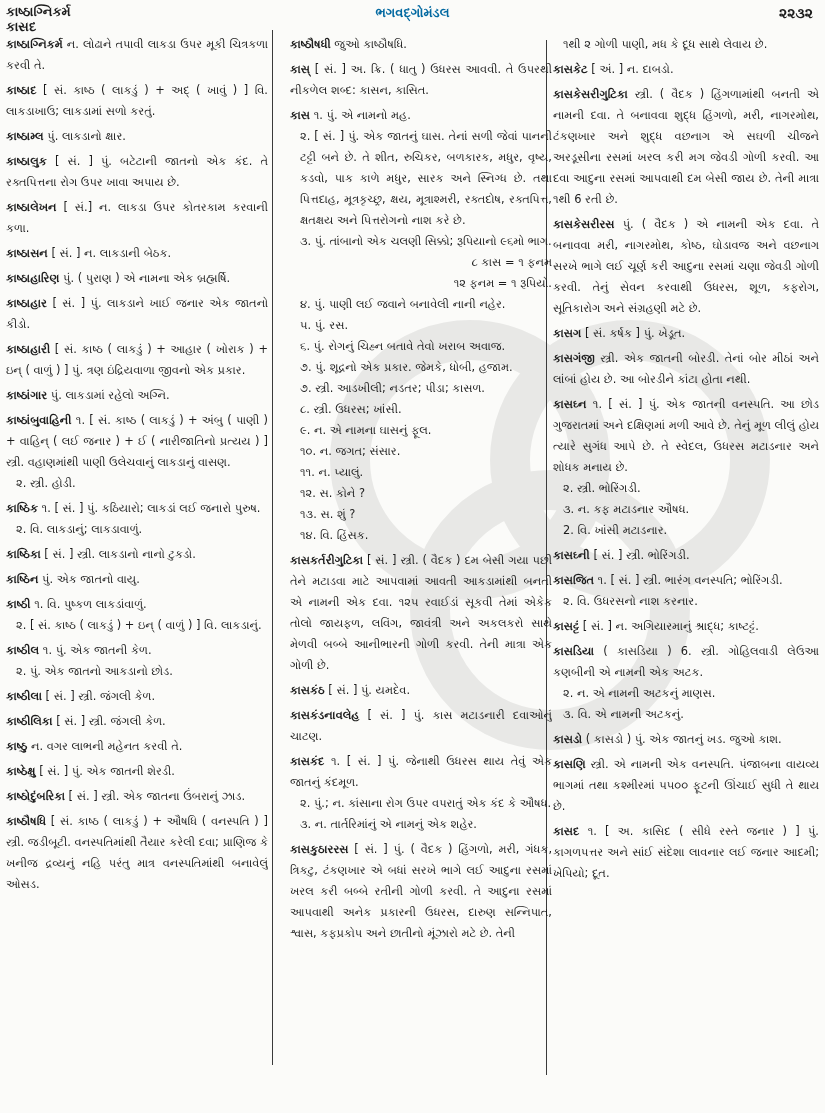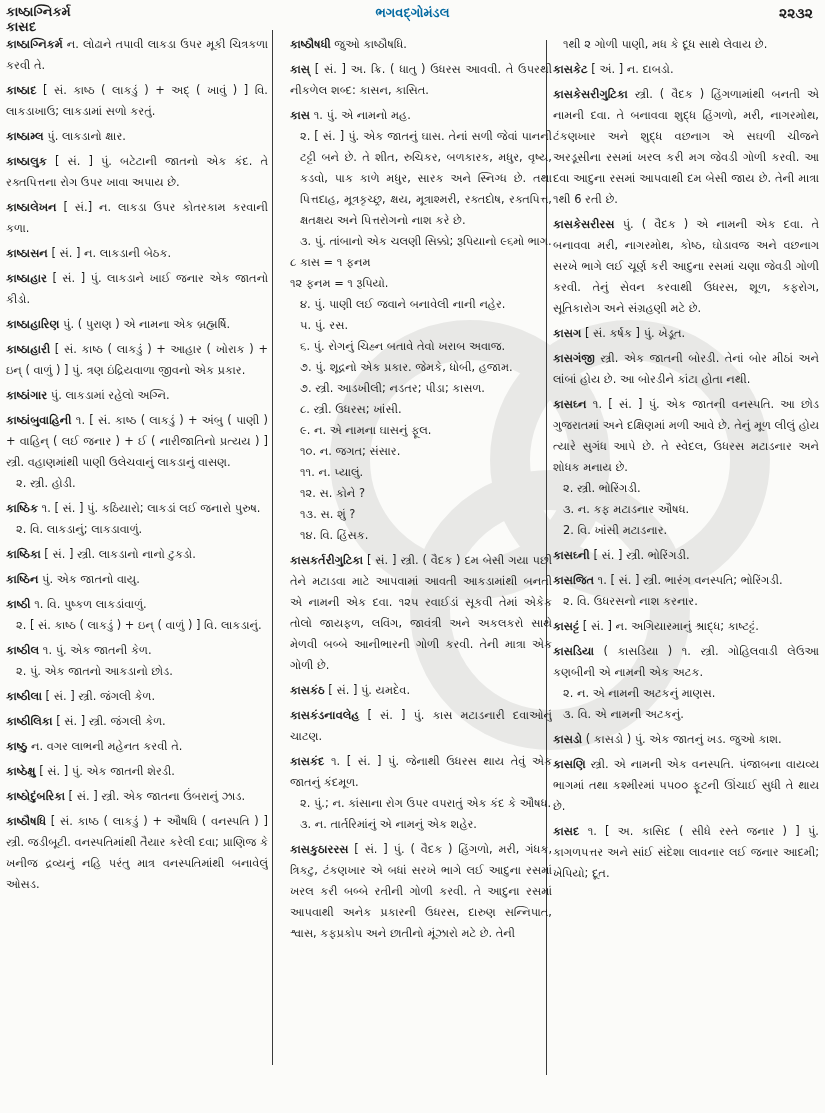--- a/index.html
+++ b/index.html
@@ -36,21 +36,21 @@
   }
   .col1 { left: 6px; width: 262px; }
   .col2 { left: 279px; width: 262px; margin-left: 11px; }
   .col3 { left: 553px; width: 266px; }
   .rule { position: absolute; top: 30px; width: 1px; background: #3a3a3a; }
   .rule1 { left: 272px; height: 1035px; }
   .rule2 { left: 546px; top: 40px; height: 1035px; }
   .entry { margin: 0 0 4px 0; text-align: justify; }
   .entry .hw { font-weight: bold; }
   .sub { padding-left: 10px; margin: 0; }
-  .center { text-align: left; margin: 0; }
+  .center { text-align: right; margin: 0; }
   .cont { padding-left: 10px; }
 </style>
 </head>
 <body>
 
 <svg class="watermark" viewBox="0 0 500 500">
   <circle cx="170" cy="180" r="120" fill="none" stroke="#000" stroke-width="40"></circle>
   <circle cx="330" cy="180" r="120" fill="none" stroke="#000" stroke-width="40"></circle>
   <circle cx="250" cy="330" r="120" fill="none" stroke="#000" stroke-width="40"></circle>
 </svg>
@@ -68,22 +68,22 @@
 <div class="rule rule2"></div>
 
 <div class="cols">
   <div class="col col1" id="col0">
       <div class="entry"><span class="hw">કાષ્ઠાગ્નિકર્મ</span><span> ન. લોઢાને તપાવી લાકડા ઉપર મૂકી ચિત્રકળા કરવી તે.</span></div>
       <div class="entry"><span class="hw">કાષ્ઠાદ</span><span> [ સં. કાષ્ઠ ( લાકડું ) + અદ્ ( ખાવું ) ] વિ. લાકડાખાઉ; લાકડામાં સળો કરતું.</span></div>
       <div class="entry"><span class="hw">કાષ્ઠામ્લ</span><span> પું. લાકડાનો ક્ષાર.</span></div>
       <div class="entry"><span class="hw">કાષ્ઠાલુક</span><span> [ સં. ] પું. બટેટાની જાતનો એક કંદ. તે રક્તપિત્તના રોગ ઉપર ખાવા અપાય છે.</span></div>
       <div class="entry"><span class="hw">કાષ્ઠાલેખન</span><span> [ સં.] ન. લાકડા ઉપર કોતરકામ કરવાની કળા.</span></div>
       <div class="entry"><span class="hw">કાષ્ઠાસન</span><span> [ સં. ] ન. લાકડાની બેઠક.</span></div>
+      <div class="entry"><span class="hw">કાષ્ઠાહારિણ</span><span> પું. ( પુરાણ ) એ નામના એક બ્રહ્મર્ષિ.</span></div>
       <div class="entry"><span class="hw">કાષ્ઠાહાર</span><span> [ સં. ] પું. લાકડાને ખાઈ જનાર એક જાતનો કીડો.</span></div>
-      <div class="entry"><span class="hw">કાષ્ઠાહારિણ</span><span> પું. ( પુરાણ ) એ નામના એક બ્રહ્મર્ષિ.</span></div>
       <div class="entry"><span class="hw">કાષ્ઠાહારી</span><span> [ સં. કાષ્ઠ ( લાકડું ) + આહાર ( ખોરાક ) + ઇન્ ( વાળું ) ] પું. ત્રણ ઇંદ્રિયવાળા જીવનો એક પ્રકાર.</span></div>
       <div class="entry"><span class="hw">કાષ્ઠાંગાર</span><span> પું. લાકડામાં રહેલો અગ્નિ.</span></div>
       <div class="entry"><span class="hw">કાષ્ઠાંબુવાહિની</span><span> ૧. [ સં. કાષ્ઠ ( લાકડું ) + અંબુ ( પાણી ) + વાહિન્ ( લઈ જનાર ) + ઈ ( નારીજાતિનો પ્રત્યય ) ] સ્ત્રી. વહાણમાંથી પાણી ઉલેચવાનું લાકડાનું વાસણ.</span><p class="sub">૨. સ્ત્રી. હોડી.</p></div>
       <div class="entry"><span class="hw">કાષ્ઠિક</span><span> ૧. [ સં. ] પું. કઠિયારો; લાકડાં લઈ જનારો પુરુષ.</span><p class="sub">૨. વિ. લાકડાનું; લાકડાવાળું.</p></div>
       <div class="entry"><span class="hw">કાષ્ઠિકા</span><span> [ સં. ] સ્ત્રી. લાકડાનો નાનો ટુકડો.</span></div>
       <div class="entry"><span class="hw">કાષ્ઠિન</span><span> પું. એક જાતનો વાયુ.</span></div>
       <div class="entry"><span class="hw">કાષ્ઠી</span><span> ૧. વિ. પુષ્કળ લાકડાંવાળું.</span><p class="sub">૨. [ સં. કાષ્ઠ ( લાકડું ) + ઇન્ ( વાળું ) ] વિ. લાકડાનું.</p></div>
       <div class="entry"><span class="hw">કાષ્ઠીલ</span><span> ૧. પું. એક જાતની કેળ.</span><p class="sub">૨. પું. એક જાતનો આકડાનો છોડ.</p></div>
       <div class="entry"><span class="hw">કાષ્ઠીલા</span><span> [ સં. ] સ્ત્રી. જંગલી કેળ.</span></div>
       <div class="entry"><span class="hw">કાષ્ઠીલિકા</span><span> [ સં. ] સ્ત્રી. જંગલી કેળ.</span></div>
@@ -106,18 +106,18 @@
       <p class="entry cont">૧થી ૨ ગોળી પાણી, મધ કે દૂધ સાથે લેવાય છે.</p>
       <div class="entry"><span class="hw">કાસકેટ</span><span> [ અં. ] ન. દાબડો.</span></div>
       <div class="entry"><span class="hw">કાસકેસરીગુટિકા</span><span> સ્ત્રી. ( વૈદક ) હિંગળામાંથી બનતી એ નામની દવા. તે બનાવવા શુદ્ધ હિંગળો, મરી, નાગરમોથ, ટંકણખાર અને શુદ્ધ વછનાગ એ સઘળી ચીજને અરડૂસીના રસમાં ખરલ કરી મગ જેવડી ગોળી કરવી. આ દવા આદુના રસમાં આપવાથી દમ બેસી જાય છે. તેની માત્રા ૧થી 6 રતી છે.</span></div>
       <div class="entry"><span class="hw">કાસકેસરીરસ</span><span> પું. ( વૈદક ) એ નામની એક દવા. તે બનાવવા મરી, નાગરમોથ, કોષ્ઠ, ઘોડાવજ અને વછનાગ સરખે ભાગે લઈ ચૂર્ણ કરી આદુના રસમાં ચણા જેવડી ગોળી કરવી. તેનું સેવન કરવાથી ઉધરસ, શૂળ, કફરોગ, સૂતિકારોગ અને સંગ્રહણી મટે છે.</span></div>
       <div class="entry"><span class="hw">કાસગ</span><span> [ સં. કર્ષક ] પું. ખેડૂત.</span></div>
       <div class="entry"><span class="hw">કાસગંજી</span><span> સ્ત્રી. એક જાતની બોરડી. તેનાં બોર મીઠાં અને લાંબાં હોય છે. આ બોરડીને કાંટા હોતા નથી.</span></div>
       <div class="entry"><span class="hw">કાસઘ્ન</span><span> ૧. [ સં. ] પું. એક જાતની વનસ્પતિ. આ છોડ ગુજરાતમાં અને દક્ષિણમાં મળી આવે છે. તેનું મૂળ લીલું હોય ત્યારે સુગંધ આપે છે. તે સ્વેદલ, ઉધરસ મટાડનાર અને શોધક મનાય છે.</span><p class="sub">૨. સ્ત્રી. ભોરિંગડી.</p><p class="sub">૩. ન. કફ મટાડનાર ઔષધ.</p><p class="sub">2. વિ. ખાંસી મટાડનાર.</p></div>
       <div class="entry"><span class="hw">કાસઘ્ની</span><span> [ સં. ] સ્ત્રી. ભોરિંગડી.</span></div>
       <div class="entry"><span class="hw">કાસજિત</span><span> ૧. [ સં. ] સ્ત્રી. ભારંગ વનસ્પતિ; ભોરિંગડી.</span><p class="sub">૨. વિ. ઉધરસનો નાશ કરનાર.</p></div>
       <div class="entry"><span class="hw">કાસટ્ટં</span><span> [ સં. ] ન. અગિયારમાનું શ્રાદ્ધ; કાષ્ટટ્ટં.</span></div>
-      <div class="entry"><span class="hw">કાસડિયા</span><span> ( કાસડિયા ) ૧. સ્ત્રી. ગોહિલવાડી લેઉઆ કણબીની એ નામની એક અટક.</span><p class="sub">૨. ન. એ નામની અટકનું માણસ.</p><p class="sub">૩. વિ. એ નામની અટકનું.</p></div>
+      <div class="entry"><span class="hw">કાસડિયા</span><span> ( કાસડિયા ) 6. સ્ત્રી. ગોહિલવાડી લેઉઆ કણબીની એ નામની એક અટક.</span><p class="sub">૨. ન. એ નામની અટકનું માણસ.</p><p class="sub">૩. વિ. એ નામની અટકનું.</p></div>
       <div class="entry"><span class="hw">કાસડો</span><span> ( કાસડો ) પું. એક જાતનું ખડ. જુઓ કાશ.</span></div>
       <div class="entry"><span class="hw">કાસણિ</span><span> સ્ત્રી. એ નામની એક વનસ્પતિ. પંજાબના વાયવ્ય ભાગમાં તથા કશ્મીરમાં ૫૫૦૦ ફૂટની ઊંચાઈ સુધી તે થાય છે.</span></div>
       <div class="entry"><span class="hw">કાસદ</span><span> ૧. [ અ. કાસિદ ( સીધે રસ્તે જનાર ) ] પું. કાગળપત્તર અને સાંઈ સંદેશા લાવનાર લઈ જનાર આદમી; ખેપિયો; દૂત.</span></div>
     </div>
 </div>
 
 </body></html>

